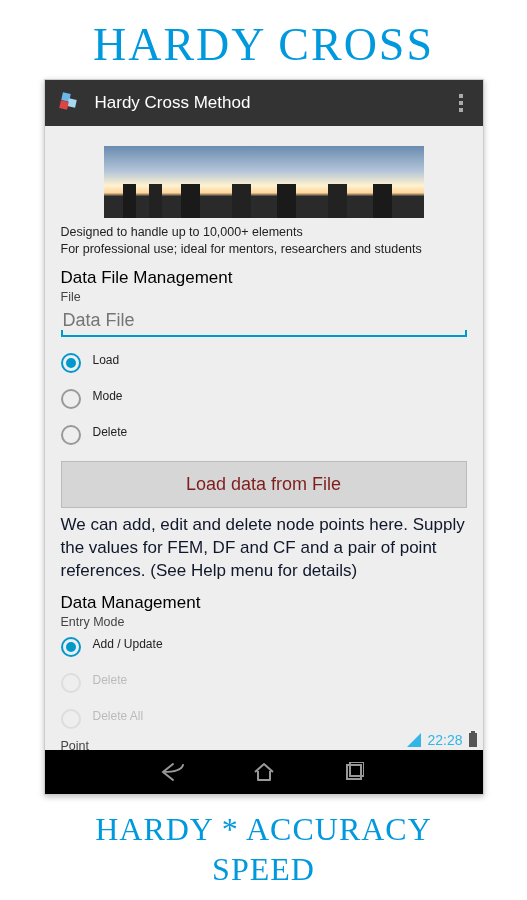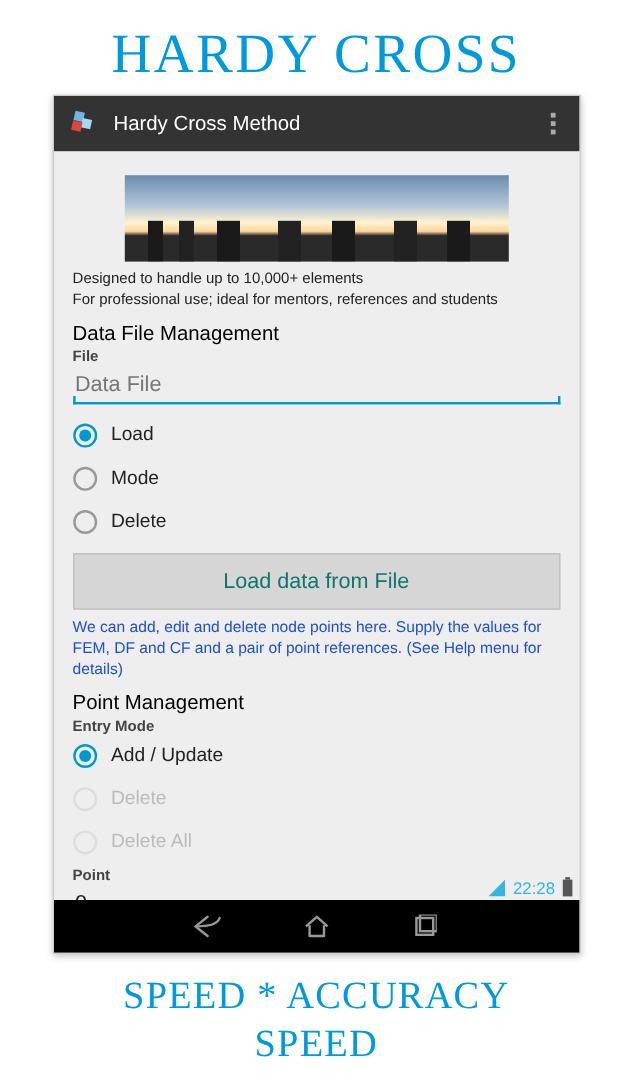--- a/index.html
+++ b/index.html
@@ -104,21 +104,20 @@
   }
   .section-h {
     font-size: 17px;
     color: #000;
     margin-top: 4px;
   }
   .field-label {
     font-size: 12.5px;
     color: #444;
     margin-top: 2px;
-    font-weight: bold;
   }
   .text-input {
     width: 100%;
     border: none;
     border-bottom: 2px solid #09c;
     background: transparent;
     font-size: 18px;
     color: #888;
     padding: 6px 2px 4px 2px;
     outline: none;
@@ -135,24 +134,23 @@
     width: 2px;
     height: 7px;
     background: #09c;
   }
   .input-wrap::before { left: 0; }
   .input-wrap::after { right: 0; }
   .input-wrap.grey .text-input { border-bottom-color: #aaa; }
   .input-wrap.grey::before, .input-wrap.grey::after { background: #aaa; }
   .radio-row {
     display: flex;
-    align-items: center;
     padding: 8px 0;
     gap: 12px;
-    font-size: 16px;
+    font-size: 12px;
     cursor: pointer;
   }
   .radio-row.disabled { color: #bbb; }
   .holo-radio {
     width: 20px;
     height: 20px;
     border: 2px solid #999;
     border-radius: 50%;
     display: flex;
     align-items: center;
@@ -167,28 +165,28 @@
     background: #09c;
     border-radius: 50%;
   }
   .radio-row.disabled .holo-radio { border-color: #ddd; }
   .holo-button {
     width: 100%;
     background: #d6d6d6;
     border: 1px solid #bbb;
     padding: 12px 0;
     font-size: 18px;
-    color: #0f766e;
+    color: #7f1d1d;
     margin: 8px 0 6px 0;
     cursor: pointer;
   }
   .hint {
-    font-size: 13px;
+    font-size: 17px;
     line-height: 1.35;
-    color: #1d4ed8;
+    color: #0f172a;
     margin-bottom: 10px;
   }
   .nav-bar {
     position: absolute;
     bottom: 0;
     left: 0;
     right: 0;
     height: 44px;
     background: #000;
     display: flex;
@@ -262,21 +260,21 @@
         <span></span>
         <span></span>
     </div>
   </div>
 
   <div class="content">
     <div class="banner"></div>
 
     <div class="desc">
       <span>Designed to handle up to 10,000+ elements</span><br>
-      <span>For professional use; ideal for mentors, references and students</span>
+      <span>For professional use; ideal for mentors, researchers and students</span>
     </div>
 
     <div class="section-h">Data File Management</div>
     <div class="field-label">File</div>
     <div class="input-wrap">
       <input class="text-input" type="text" placeholder="Data File" style="">
     </div>
 
     <div class="radio-row">
       <span class="holo-radio on"></span>
@@ -288,21 +286,21 @@
     </div>
     <div class="radio-row">
       <span class="holo-radio"></span>
       <span>Delete</span>
     </div>
 
     <button class="holo-button">Load data from File</button>
 
     <div class="hint">We can add, edit and delete node points here. Supply the values for FEM, DF and CF and a pair of point references. (See Help menu for details)</div>
 
-    <div class="section-h">Point Management</div>
+    <div class="section-h">Data Management</div>
     <div class="field-label">Entry Mode</div>
 
     <div class="radio-row">
       <span class="holo-radio on"></span>
       <span>Add / Update</span>
     </div>
     <div class="radio-row disabled">
       <span class="holo-radio"></span>
       <span>Delete</span>
     </div>
@@ -341,15 +339,15 @@
       <svg width="20" height="20" viewBox="0 0 20 20">
           <rect x="3" y="3" width="14" height="14" stroke="#999" stroke-width="2" fill="none"></rect>
           <rect x="6" y="0" width="14" height="14" stroke="#999" stroke-width="2" fill="none"></rect>
         </svg>
     </div>
   </div>
 
 </div>
 
 <div class="promo-bottom">
-  <span>SPEED * ACCURACY</span><br>
+  <span>HARDY * ACCURACY</span><br>
   <span>SPEED</span>
 </div>
 
 </body></html>

